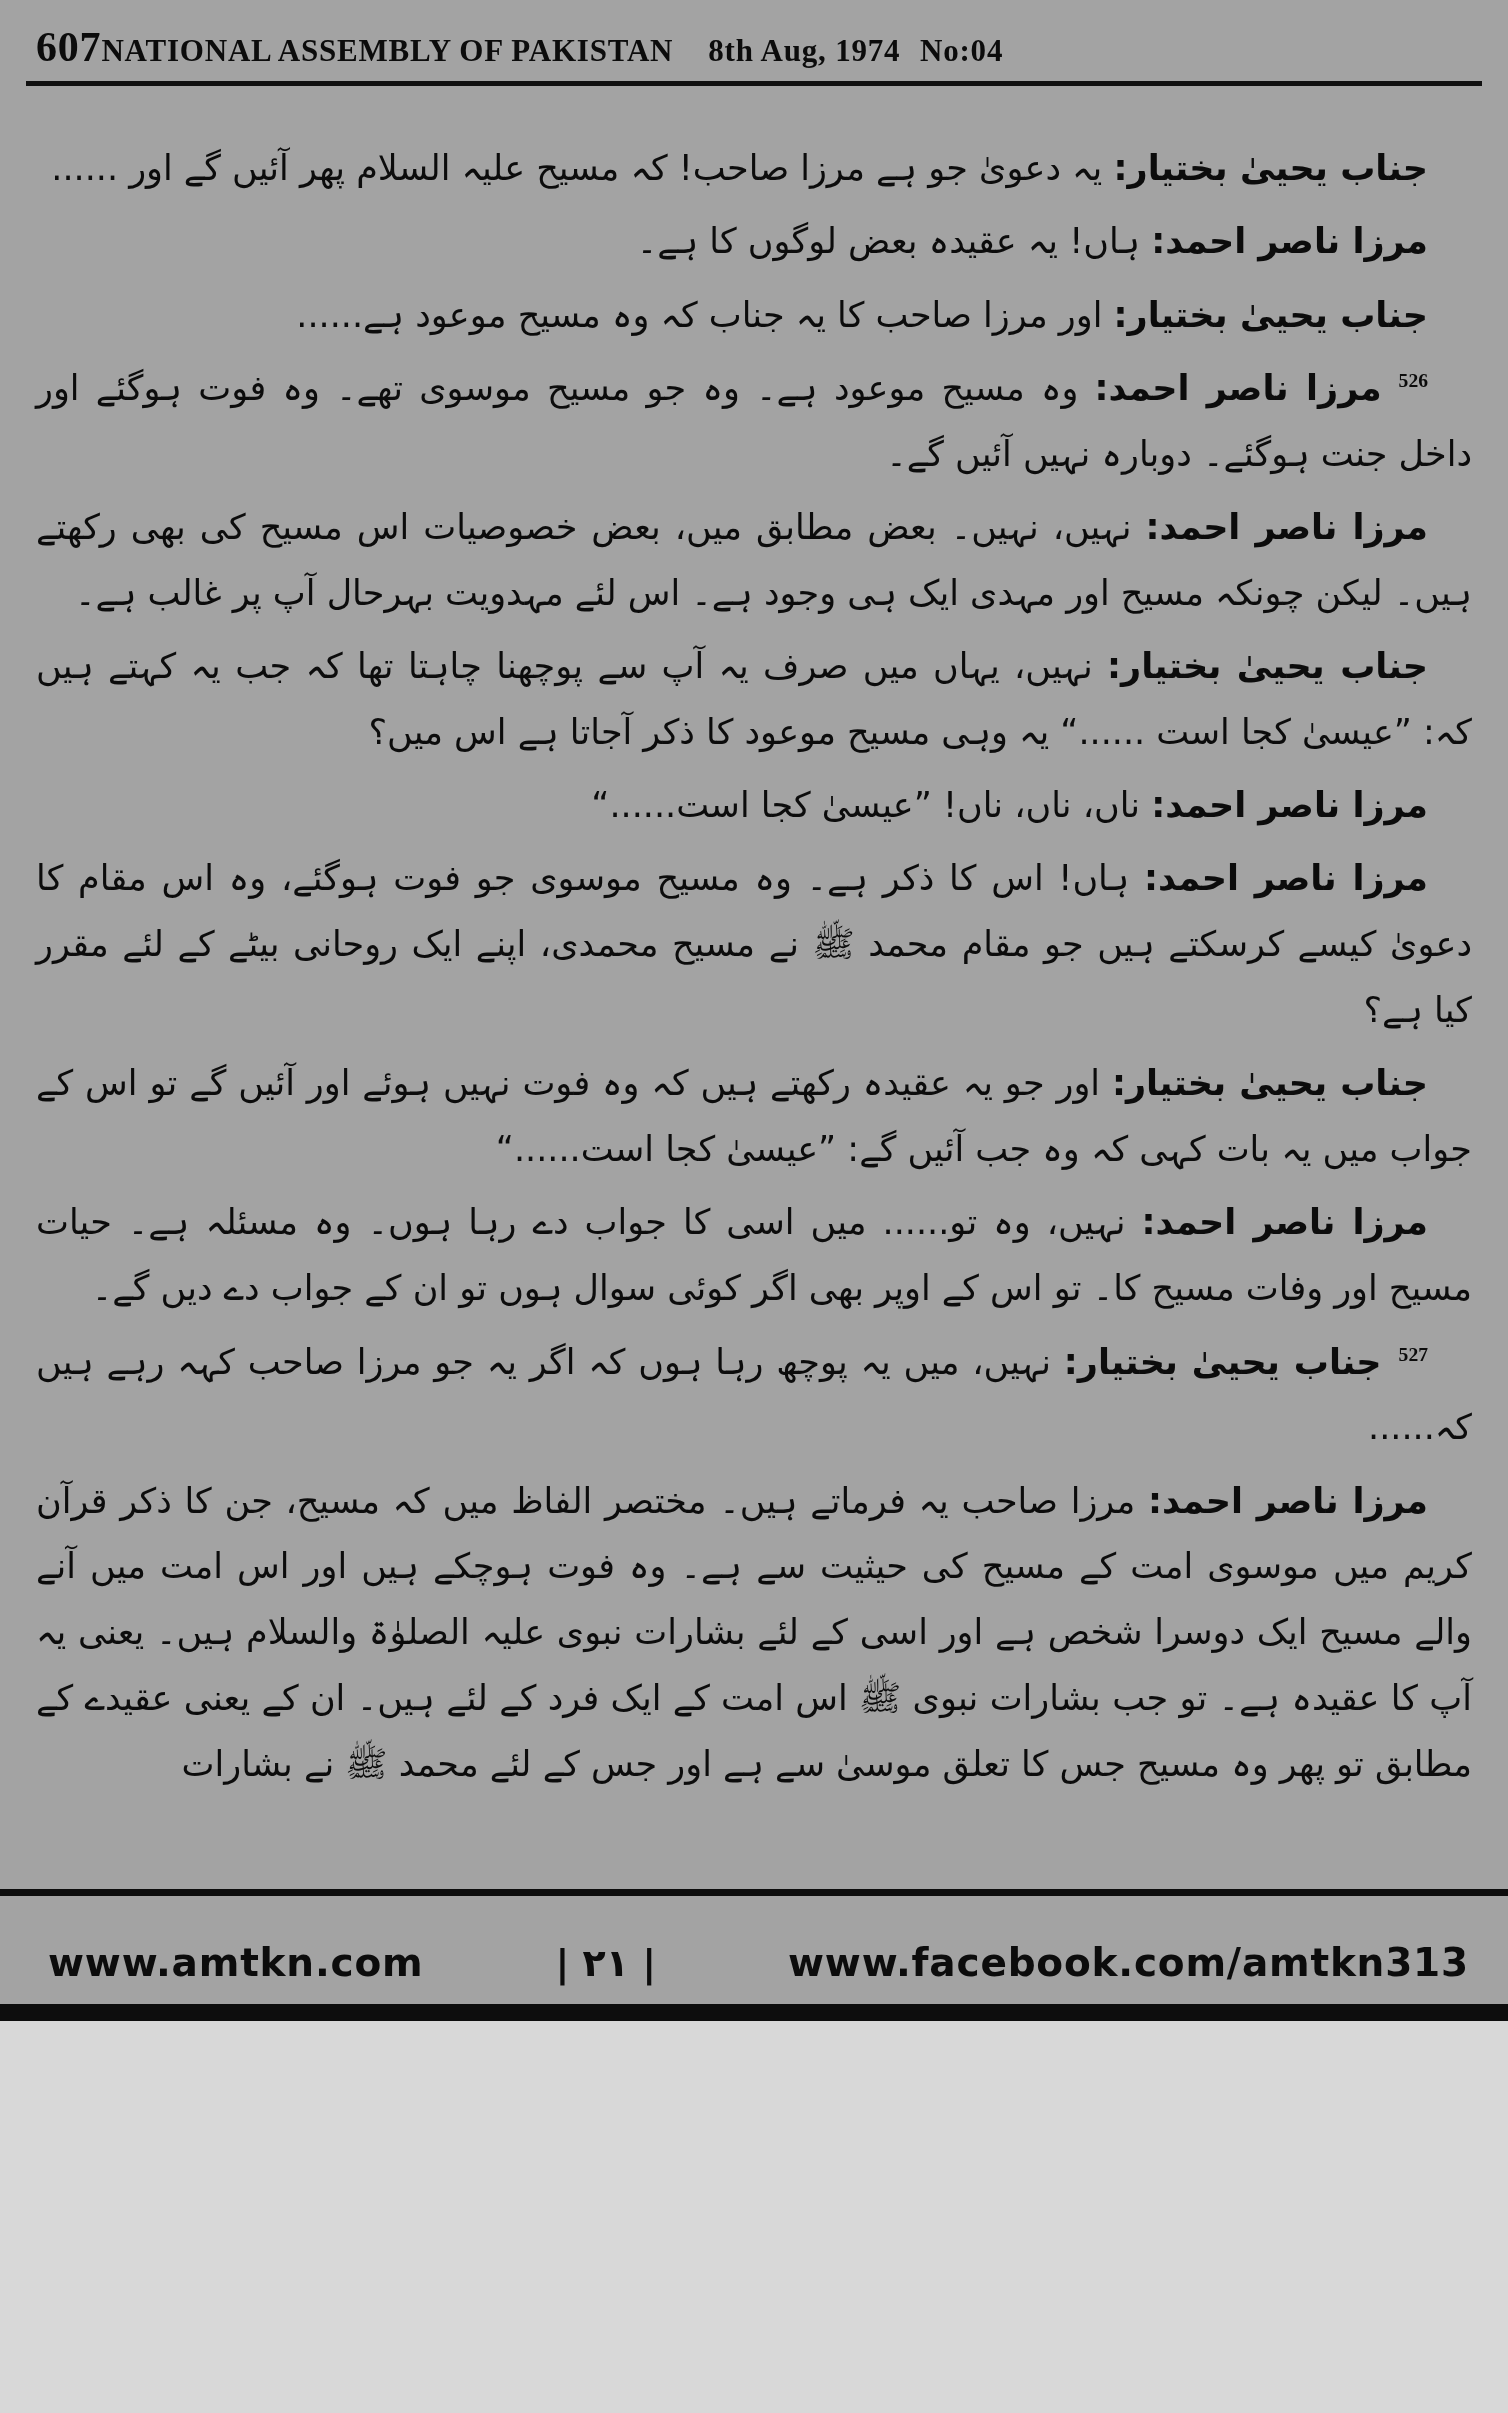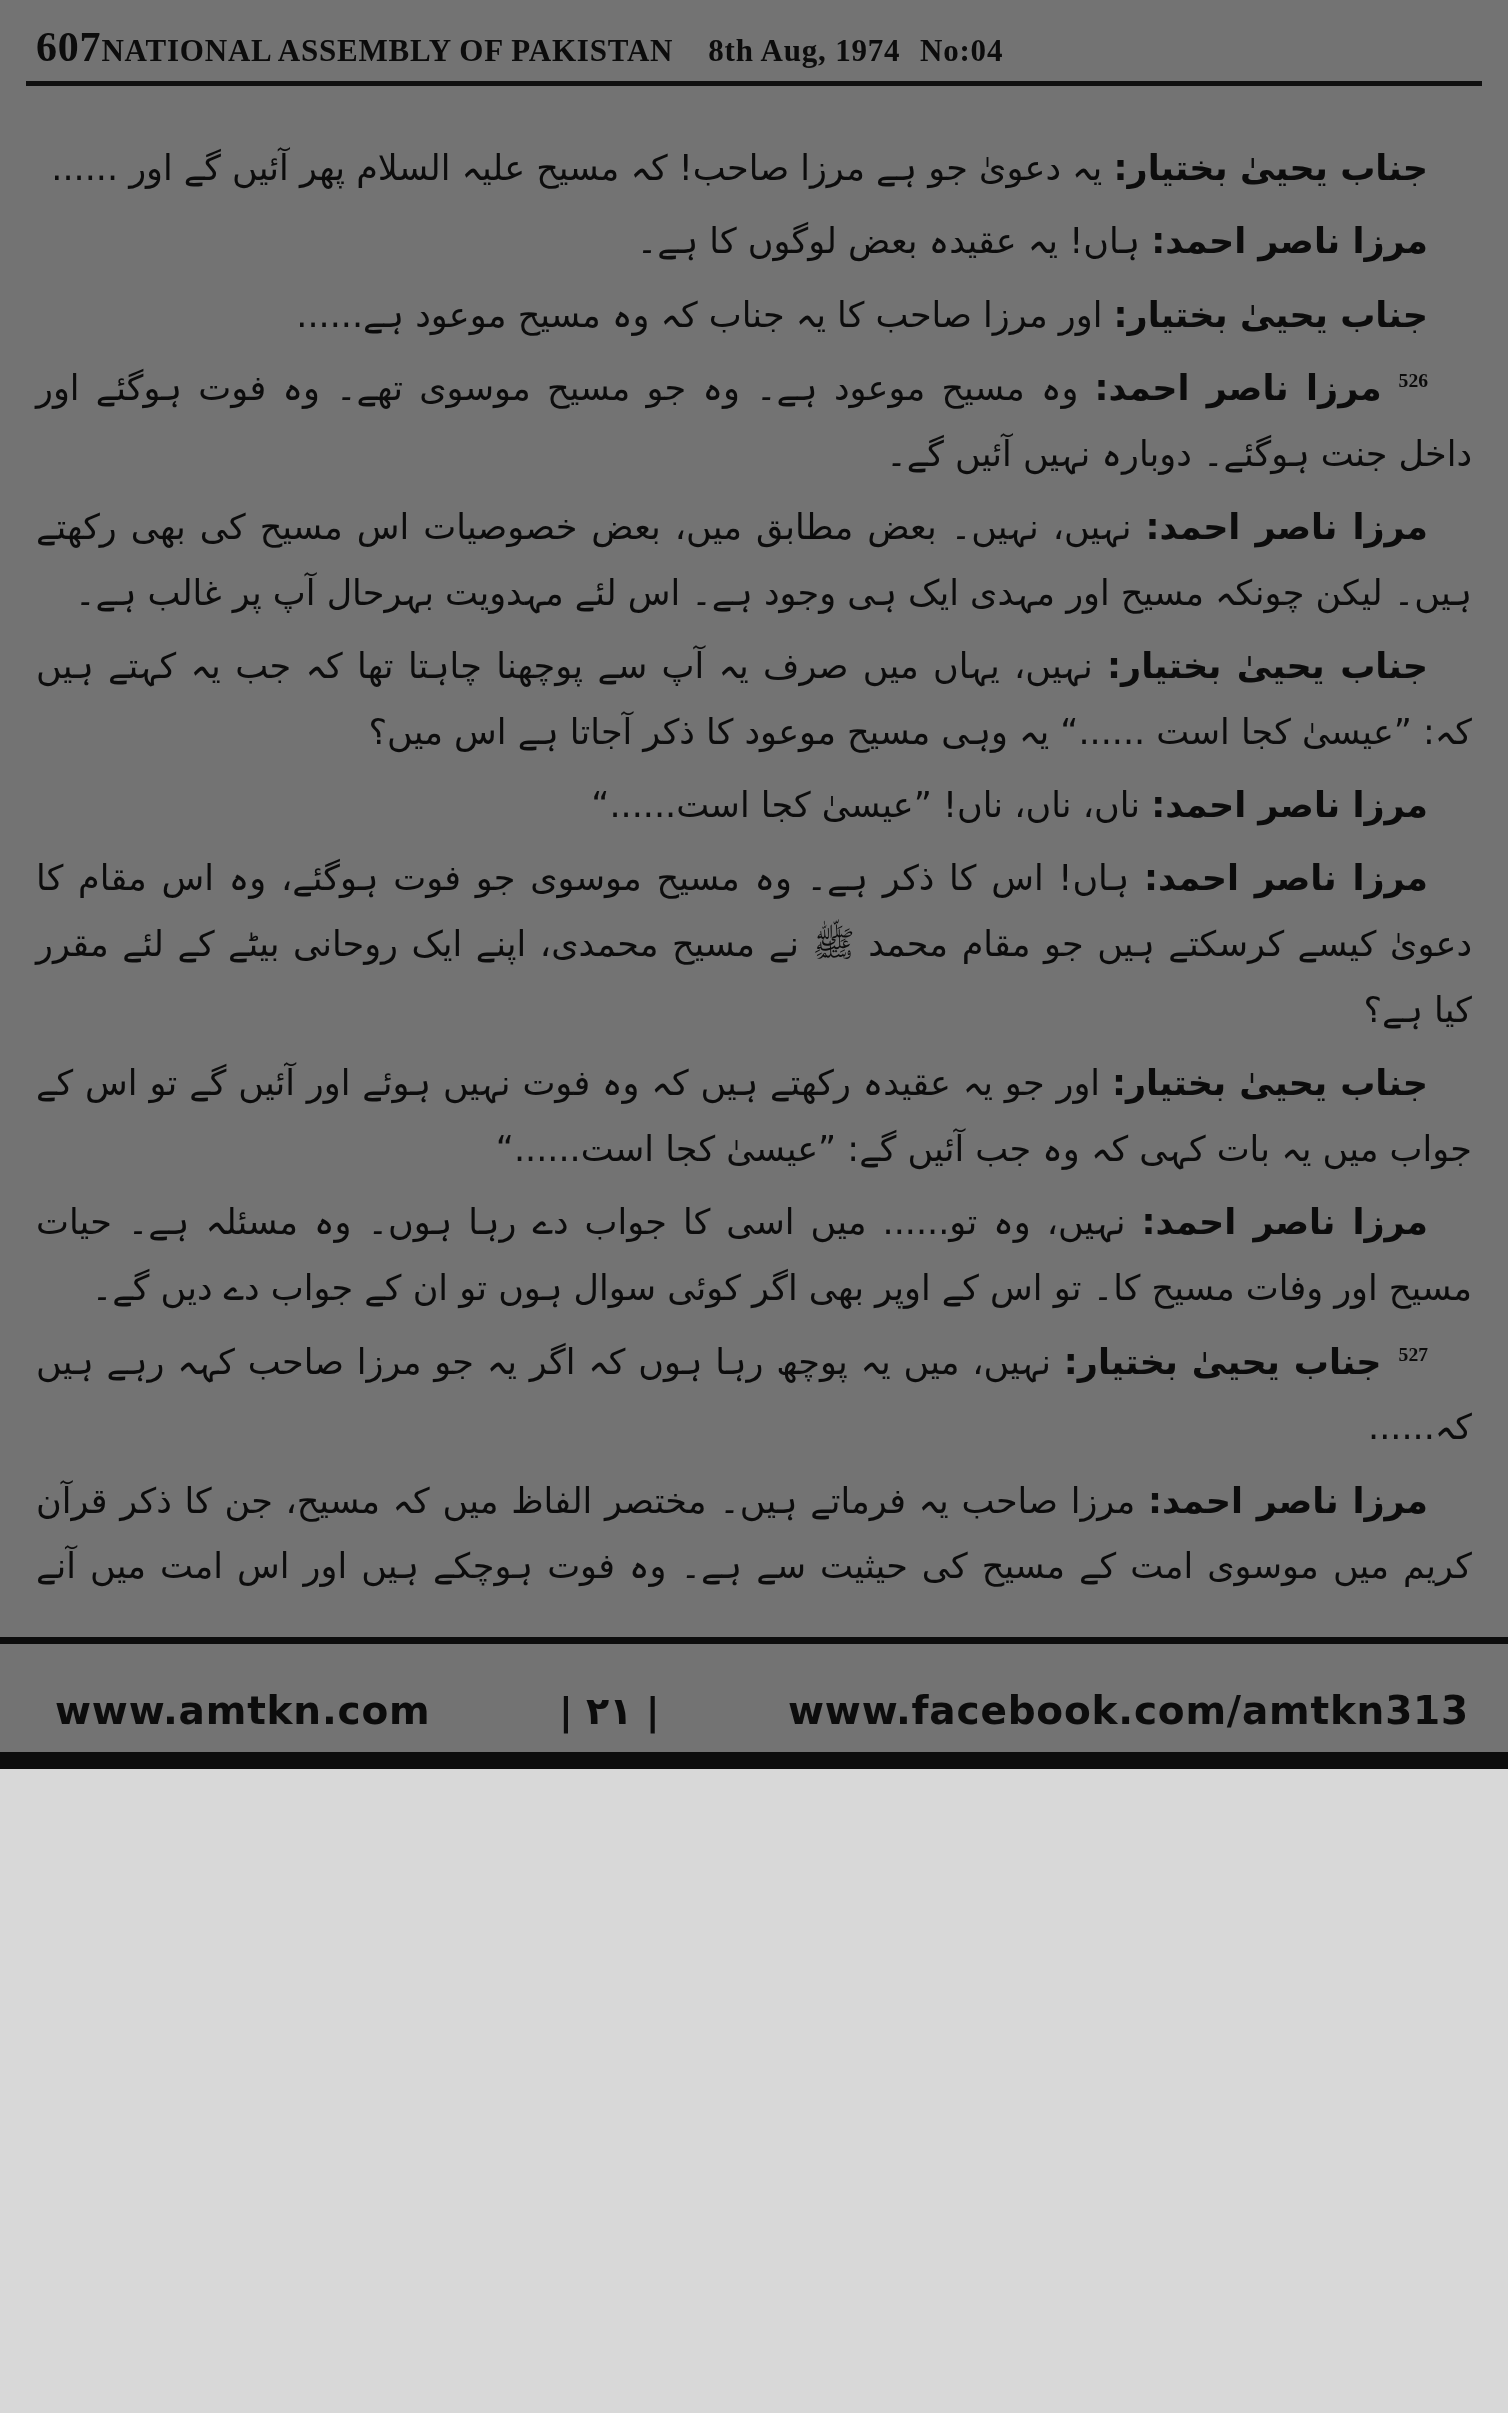--- a/index.html
+++ b/index.html
@@ -1,20 +1,20 @@
 <!DOCTYPE html>
 <html lang="ur" style="font-size:12px"><head>
 <meta charset="utf-8">
 <style>
   html,body{margin:0;padding:0;background:#d8d8d8;}
   .page{
     position:relative;
-    width:1508px;height:1769px;
+    width:1508px;height:2021px;
     margin:0 auto;
-    background:#737373;
+    background:#a3a3a3;
     color:#0c0c0c;
     overflow:hidden;
     font-family:"DejaVu Sans", sans-serif;
   }
   
   .header{
     display:flex;
     align-items:baseline;
     padding:22.6px 36px 3px 36px;
     font-family:"Liberation Serif","DejaVu Serif",serif;
@@ -80,21 +80,21 @@
   }
   
   .footer-rule{
     position:absolute;
     left:0;right:0;bottom:125px;
     height:7.5px;
     background:#0d0d0d;
   }
   .footer{
     position:absolute;
-    left:16px;right:0;bottom:36px;
+    left:9px;right:0;bottom:36px;
     display:flex;
     justify-content:space-between;
     align-items:baseline;
     padding:0 39px;
     font-size:39px;
     font-weight:bold;
     font-family:"DejaVu Sans",sans-serif;
     letter-spacing:0.8px;
   }
   .footer .page-label{

